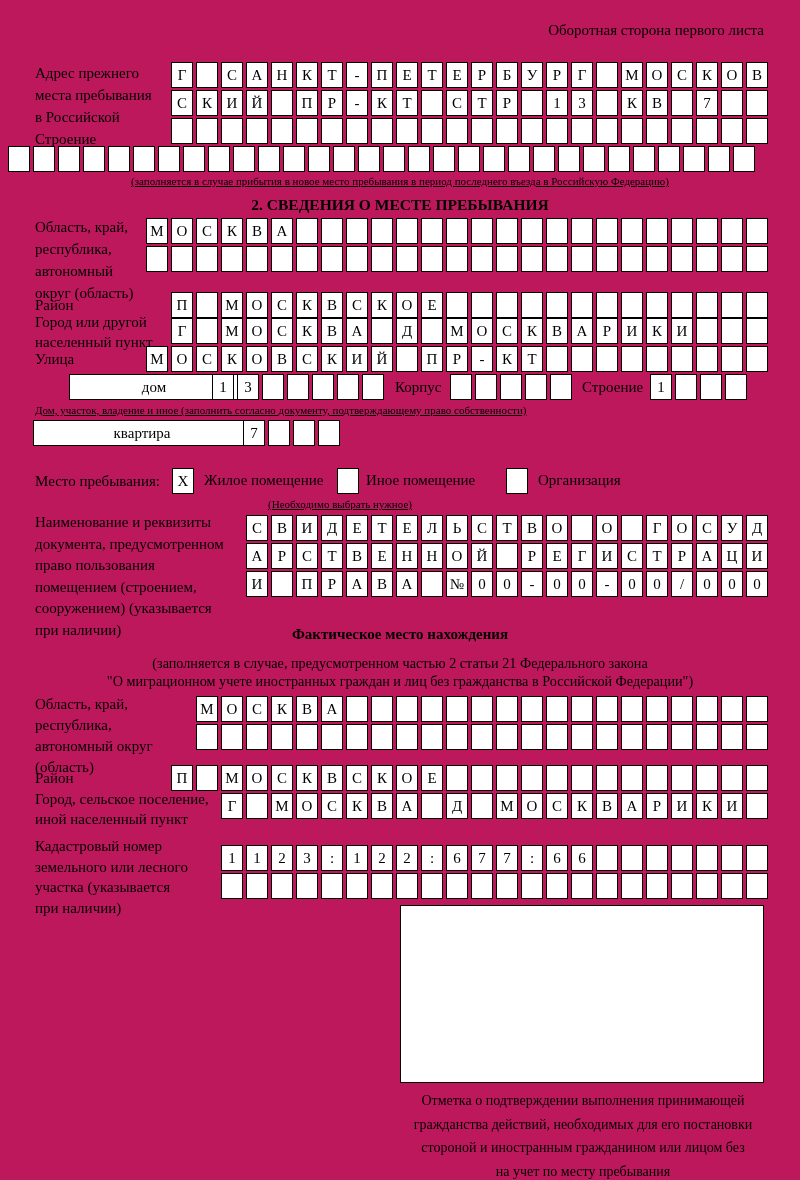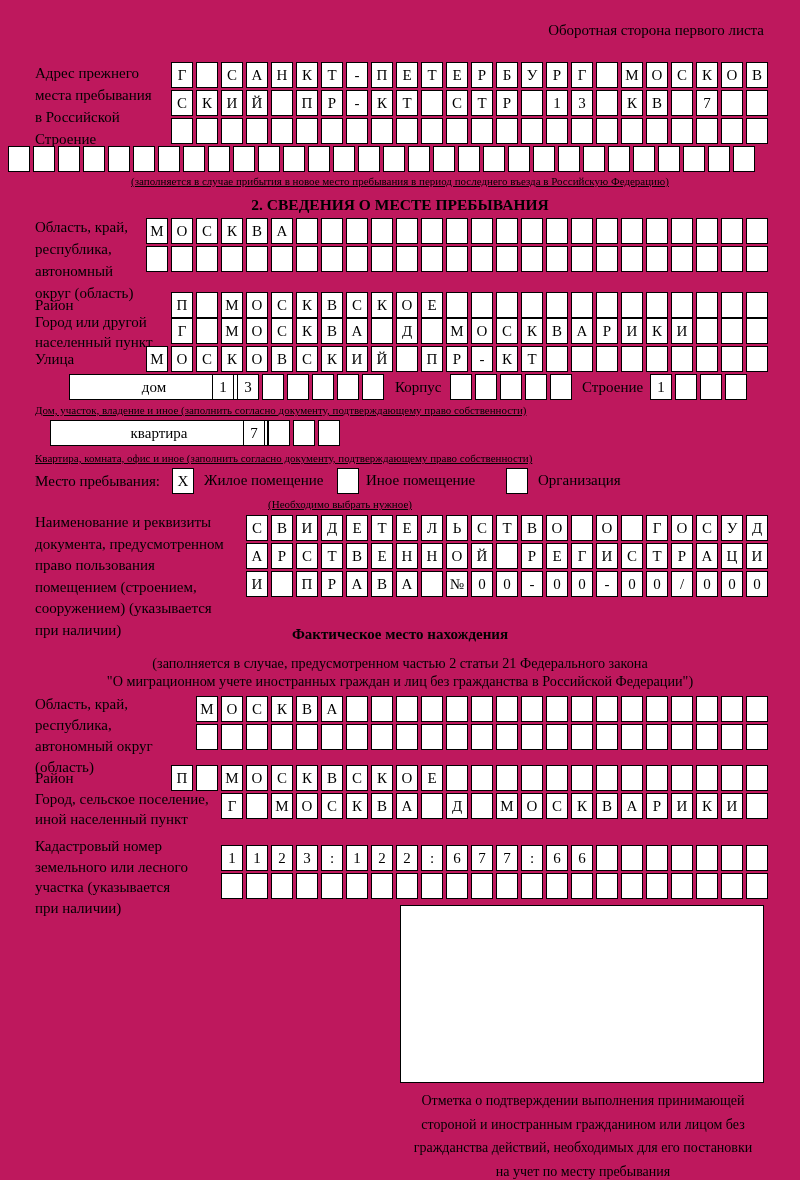--- a/index.html
+++ b/index.html
@@ -327,28 +327,27 @@
     </div>
   <div class="abs label" style="left:582px;top:376px;">Строение</div>
   <div class="row-l" style="left:650px;top:374px;">
       <span class="cell">1</span>
       <span class="cell"></span>
       <span class="cell"></span>
       <span class="cell"></span>
     </div>
   <div class="abs caption" style="left:35px;top:404px;">Дом, участок, владение и иное (заполнить согласно документу, подтверждающему право собственности)</div>
 
-  <div class="typebox" style="left:50px;top:420px;width:218px;">квартира</div>
+  <div class="typebox" style="left:33px;top:420px;width:218px;">квартира</div>
   <div class="row-l" style="left:243px;top:420px;">
       <span class="cell">7</span>
       <span class="cell"></span>
       <span class="cell"></span>
       <span class="cell"></span>
     </div>
-  <div class="abs caption" style="left:35px;top:452px;">Квартира, комната, офис и иное (заполнить согласно документу, подтверждающему право собственности)</div>
 
   <div class="abs label" style="left:35px;top:470px;">Место пребывания:</div>
   <div class="cb" style="left:172px;top:468px;">X</div>
   <div class="opt-label" style="left:204px;top:472px;">Жилое помещение</div>
   <div class="cb" style="left:337px;top:468px;"></div>
   <div class="opt-label" style="left:366px;top:472px;">Иное помещение</div>
   <div class="cb" style="left:506px;top:468px;"></div>
   <div class="opt-label" style="left:538px;top:472px;">Организация</div>
   <div class="abs caption" style="left:180px;top:498px;width:320px;text-align:center;">(Необходимо выбрать нужное)</div>
 
@@ -599,18 +598,18 @@
       <span class="cell"></span>
       <span class="cell"></span>
       <span class="cell"></span>
       <span class="cell"></span>
       <span class="cell"></span>
     </div>
 
   <div class="stamp" style="left:400px;top:905px;width:364px;height:178px;"></div>
   <div class="abs" style="left:365px;top:1089px;width:436px;text-align:center;font-size:14px;line-height:23.5px;">
       <div>Отметка о подтверждении выполнения принимающей</div>
+      <div>гражданства действий, необходимых для его постановки</div>
       <div>стороной и иностранным гражданином или лицом без</div>
-      <div>гражданства действий, необходимых для его постановки</div>
       <div>на учет по месту пребывания</div>
     </div>
 
 </div>
 
 </body></html>

